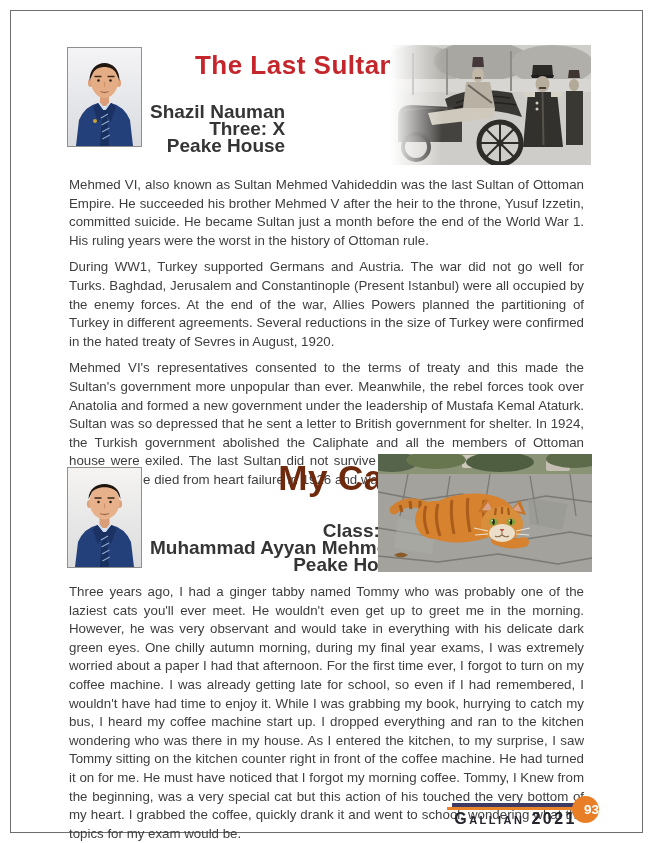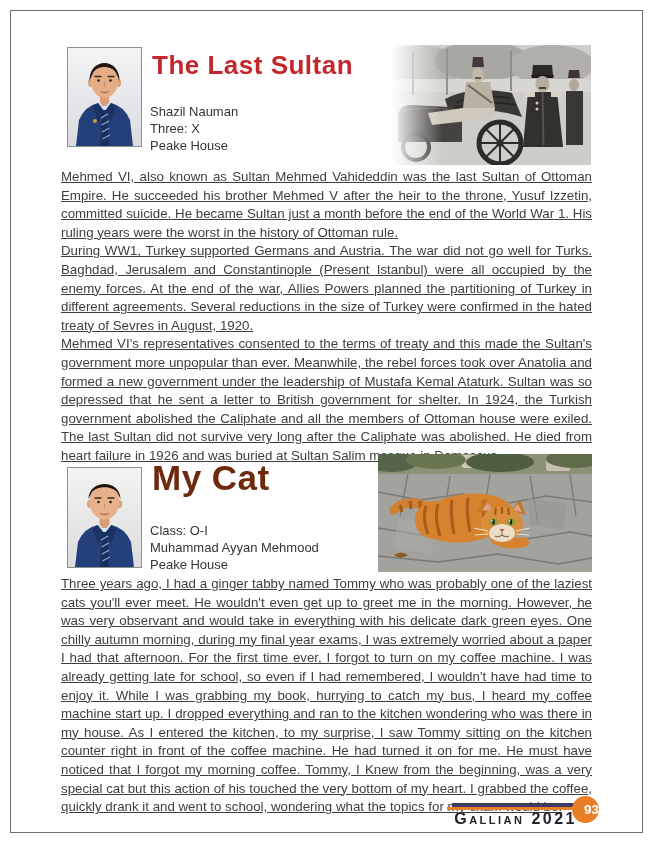--- a/index.html
+++ b/index.html
@@ -15,42 +15,42 @@
     position:absolute; left:10px; top:10px; width:631px; height:821px;
     border:1px solid #6e6e6e;
     pointer-events:none;
   }
   .photo { position:absolute; overflow:hidden; }
   .photo svg { display:block; width:100%; height:100%; }
   .student-photo { border:1px solid #8f8f8f; background:#eceef0; }
 
   .article-title {
     position:absolute; left:152px; width:244px;
-    text-align:left; font-weight:bold; margin:0;
+    text-align:right; font-weight:bold; margin:0;
     letter-spacing:0.5px;
   }
   .title-1 { top:52px; font-size:26px; line-height:27px; color:#c5262c; }
   .title-2 { top:464px; font-size:35px; line-height:28px; color:#6f2a0d; }
   .article-title span { display:block; }
 
   .author-block {
     position:absolute; left:150px;
-    font-size:13px; font-weight:normal; color:#353535; line-height:17px;
+    font-size:19px; font-weight:bold; color:#353535; line-height:17px;text-align:right;
   }
   .author-1 { top:103px; }
   .author-2 { top:522px; }
 
   .body-text {
     position:absolute; left:61px; width:531px;
     font-size:13.3px; line-height:18.6px; color:#3e3e3e;
     text-align:justify;
   }
   .body-1 { top:168px; }
   .body-2 { top:575px; }
-  .body-text p { margin:0;text-decoration:underline; }
+  .body-text p { margin:8px; }
 
   .footer-bar-navy   { position:absolute; left:452px; top:803px; width:142px; height:4px;  background:#3e3b63; }
   .footer-bar-orange { position:absolute; left:447px; top:807px; width:142px; height:3px;  background:#e8822b; }
   .footer-brand {
     position:absolute; left:430px; top:810px; width:147px;
     text-align:right;
     font-variant:small-caps; font-weight:600; font-size:16px;
     letter-spacing:2.5px; color:#24242c;
   }
   .page-badge {

